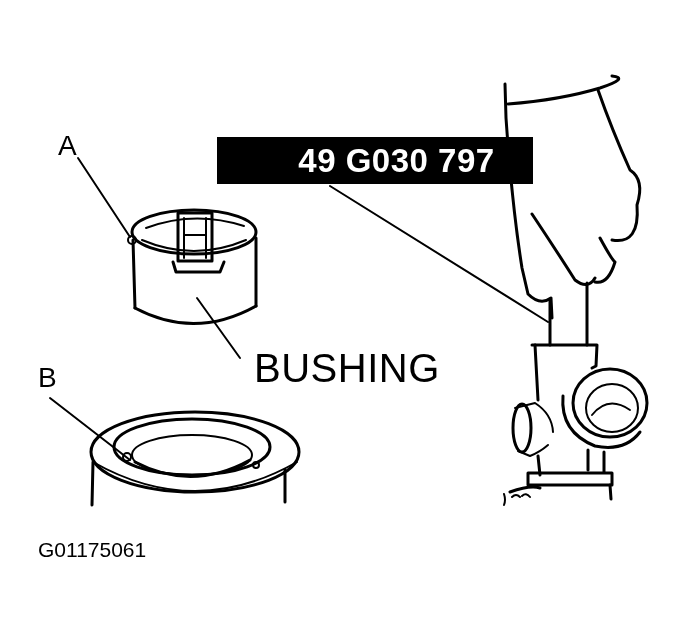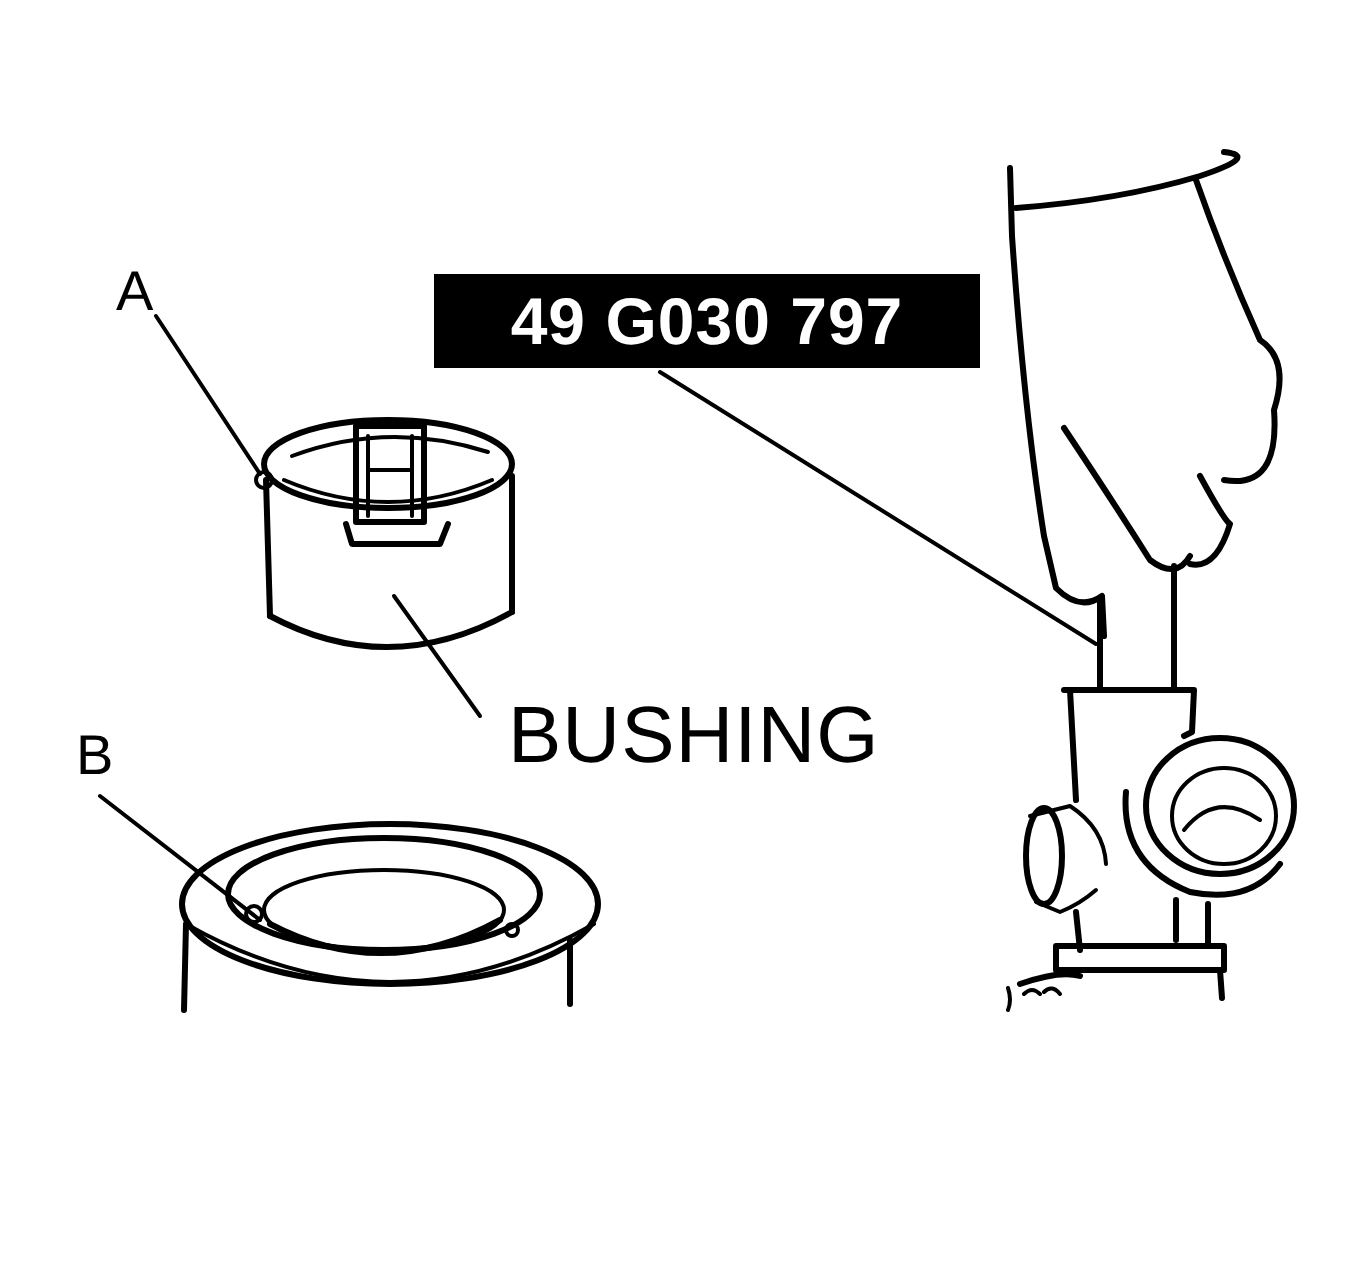--- a/index.html
+++ b/index.html
@@ -3,21 +3,21 @@
   <meta charset="utf-8">
   <style>
     html, body { margin: 0; padding: 0; background: #ffffff; }
     body { width: 682px; height: 631px; position: relative; overflow: hidden; font-family: "Liberation Sans", "DejaVu Sans", sans-serif; }
     .canvas { position: absolute; left: 0; top: 0; width: 682px; height: 631px; }
     .label { position: absolute; color: #000; font-family: "Liberation Sans", "DejaVu Sans", sans-serif; line-height: 1; white-space: nowrap; }
     .label-a { left: 58px; top: 132px; font-size: 28px; }
     .label-b { left: 38px; top: 364px; font-size: 28px; }
     .label-bushing { left: 254px; top: 348px; font-size: 40px; letter-spacing: 0.5px; }
     .figure-id { left: 38px; top: 539px; font-size: 21px; }
-    .tool-tag { position: absolute; left: 217px; top: 137px; width: 273px; height: 47px; background: #000; color: #fff; display: flex; align-items: center; justify-content: center; font-size: 33px; font-family: "Liberation Sans", "DejaVu Sans", sans-serif; font-weight: bold; letter-spacing: 0.5px; }
+    .tool-tag { position: absolute; left: 217px; top: 137px; width: 273px; height: 47px; background: #000; color: #fff; display: flex; align-items: center; justify-content: center; font-size: 33px; font-family: "Liberation Sans", "DejaVu Sans", sans-serif; font-weight: bold; letter-spacing: 0.5px; padding-left: 43px; }
     svg { position: absolute; left: 0; top: 0; }
     .stroke { fill: none; stroke: #000; stroke-width: 3; stroke-linecap: round; stroke-linejoin: round; }
     .thin { fill: none; stroke: #000; stroke-width: 2; stroke-linecap: round; stroke-linejoin: round; }
   </style>
 </head>
 <body>
 
 <div class="canvas">
 
   <svg width="682" height="631" viewBox="0 0 682 631">
@@ -114,13 +114,14 @@
   </svg>
 
   <div class="label label-a">A</div>
   <div class="label label-b">B</div>
   <div class="label label-bushing">BUSHING</div>
 
   <div class="tool-tag">
     <span>49 G030 797</span>
   </div>
 
+  <div class="label figure-id">G01175061</div>
 </div>
 
 </body></html>

